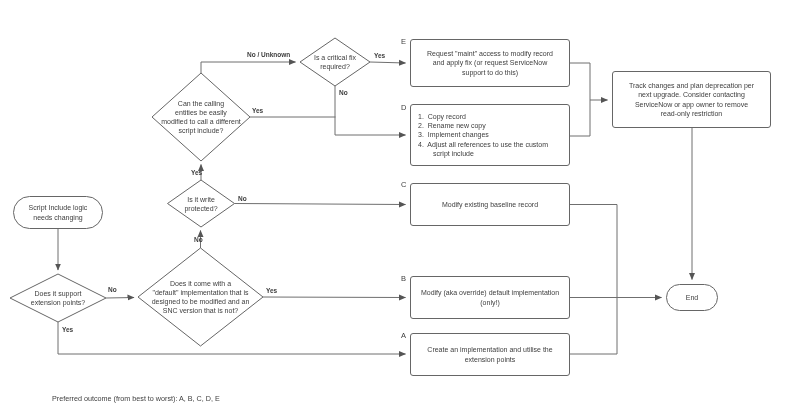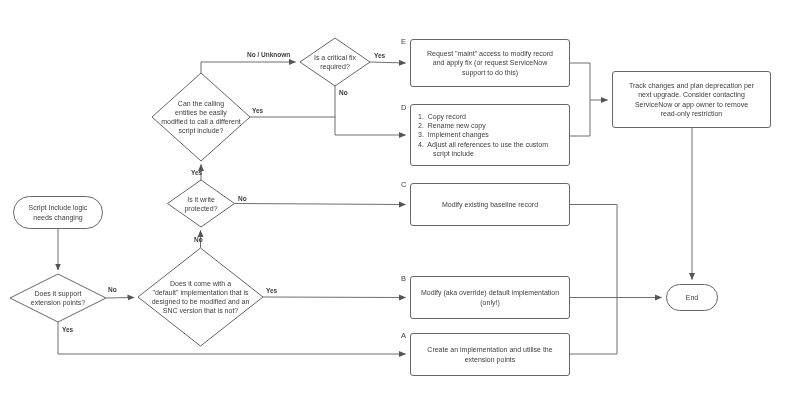--- a/index.html
+++ b/index.html
@@ -170,14 +170,15 @@
   <span class="elabel l-criticalyes">Yes</span>
   <span class="elabel l-criticalno">No</span>
   <span class="elabel l-callingyes">Yes</span>
   <span class="elabel l-writeyes">Yes</span>
   <span class="elabel l-writeno">No</span>
   <span class="elabel l-defaultno">No</span>
   <span class="elabel l-defaultyes">Yes</span>
   <span class="elabel l-extno">No</span>
   <span class="elabel l-extyes">Yes</span>
 
+  <div class="footer">Preferred outcome (from best to worst): A, B, C, D, E</div>
 
 </div>
 
 </body></html>

